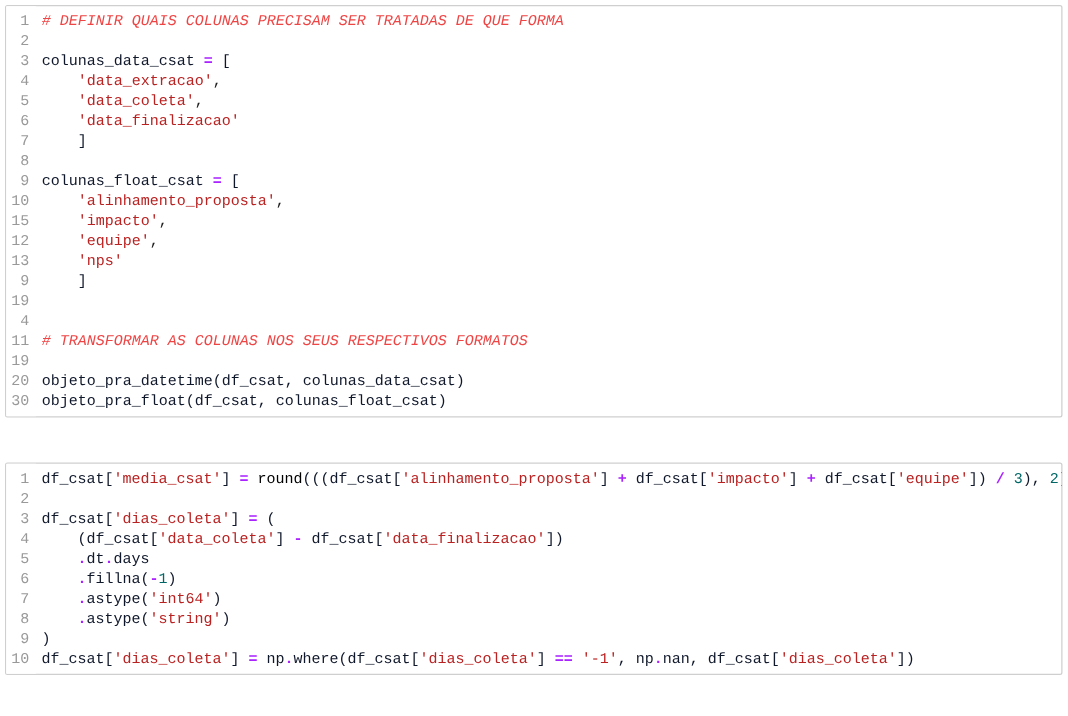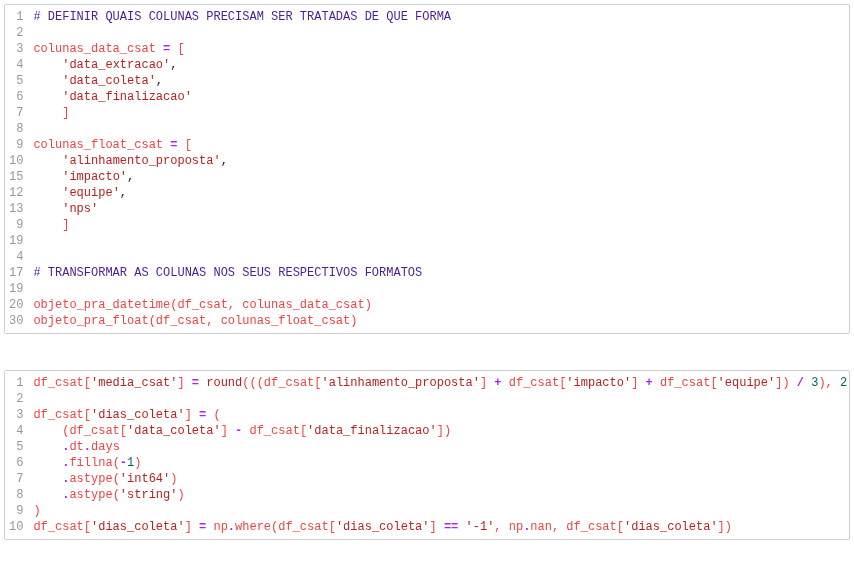--- a/index.html
+++ b/index.html
@@ -32,27 +32,27 @@
   .gutter div { height: 16px; }
   .code {
     padding: 4px 8px 4px 4px;
     flex: 1;
     white-space: pre;
     overflow-x: auto;
   }
   .line { height: 16px; display: block; }
   .cell-gap { height: 28px; }
   
-  .c-comment { color: #4c1d95; }
+  .c-comment { color: #ef4444; font-style: italic; }
   .c-string  { color: #BA2121; }
   .c-number  { color: #006666; }
-  .c-builtin { color: #b91c1c; margin-top: 23px; }
+  .c-builtin { color: #000000; margin-top: 23px; }
   .c-op      { color: #AA22FF; font-weight: bold; }
   .c-punct   { color: #212121; }
-  .c-ident   { color: #ef4444; }
+  .c-ident   { color: #0f172a; }
 </style>
 </head>
 <body>
 
 <div class="cell">
   <div class="code-area">
     <div class="gutter" id="gutter1">
         <div>1</div>
         <div>2</div>
         <div>3</div>
@@ -62,21 +62,21 @@
         <div>7</div>
         <div>8</div>
         <div>9</div>
         <div>10</div>
         <div>15</div>
         <div>12</div>
         <div>13</div>
         <div>9</div>
         <div>19</div>
         <div>4</div>
-        <div>17</div>
+        <div>11</div>
         <div>19</div>
         <div>20</div>
         <div>30</div>
       </div>
     <div class="code" id="code1"><span class="line"><span class="c-comment"># DEFINIR QUAIS COLUNAS PRECISAM SER TRATADAS DE QUE FORMA</span></span><span class="line">&nbsp;</span><span class="line"><span class="c-ident">colunas_data_csat </span><span class="c-op">=</span><span class="c-ident"> [</span></span><span class="line"><span class="c-ident">    </span><span class="c-string">'data_extracao'</span><span class="c-punct">,</span></span><span class="line"><span class="c-ident">    </span><span class="c-string">'data_coleta'</span><span class="c-punct">,</span></span><span class="line"><span class="c-ident">    </span><span class="c-string">'data_finalizacao'</span></span><span class="line"><span class="c-ident">    ]</span></span><span class="line">&nbsp;</span><span class="line"><span class="c-ident">colunas_float_csat </span><span class="c-op">=</span><span class="c-ident"> [</span></span><span class="line"><span class="c-ident">    </span><span class="c-string">'alinhamento_proposta'</span><span class="c-punct">,</span></span><span class="line"><span class="c-ident">    </span><span class="c-string">'impacto'</span><span class="c-punct">,</span></span><span class="line"><span class="c-ident">    </span><span class="c-string">'equipe'</span><span class="c-punct">,</span></span><span class="line"><span class="c-ident">    </span><span class="c-string">'nps'</span></span><span class="line"><span class="c-ident">    ]</span></span><span class="line">&nbsp;</span><span class="line">&nbsp;</span><span class="line"><span class="c-comment"># TRANSFORMAR AS COLUNAS NOS SEUS RESPECTIVOS FORMATOS</span></span><span class="line">&nbsp;</span><span class="line"><span class="c-ident">objeto_pra_datetime(df_csat, colunas_data_csat)</span></span><span class="line"><span class="c-ident">objeto_pra_float(df_csat, colunas_float_csat)</span></span></div>
   </div>
 </div>
 
 <div class="cell-gap"></div>
 

